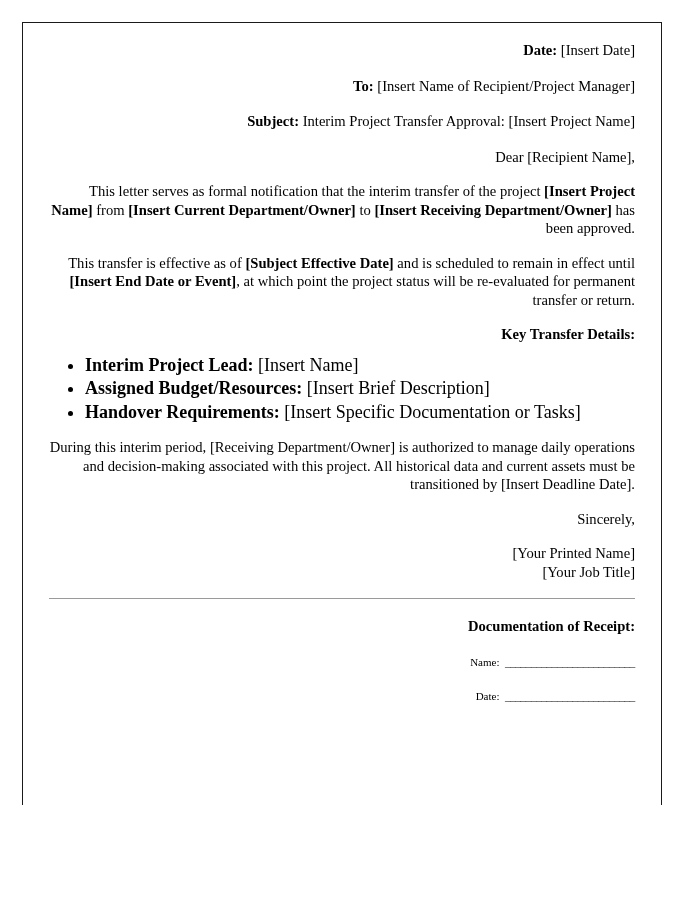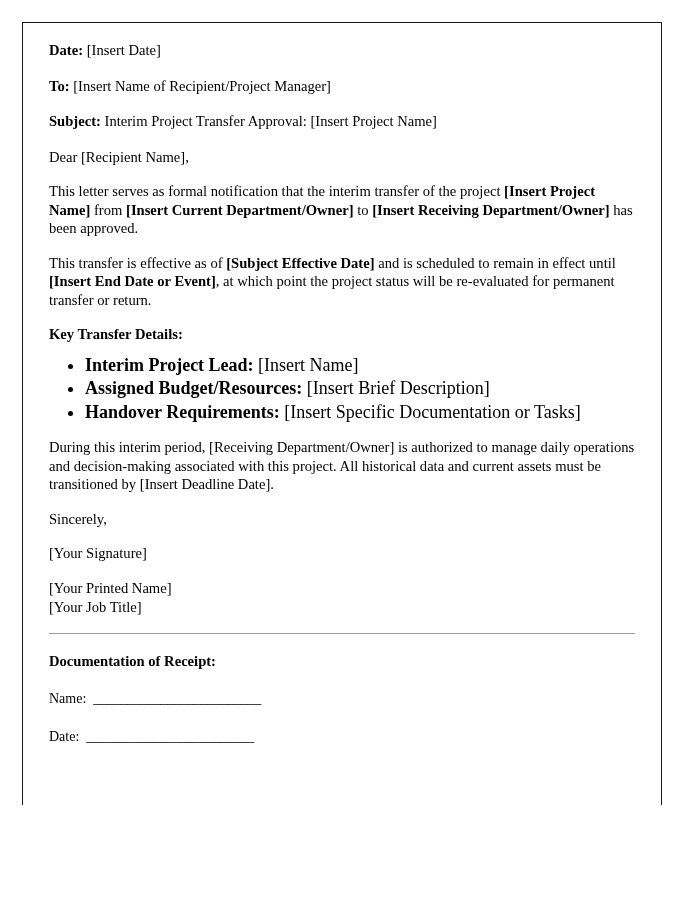--- a/index.html
+++ b/index.html
@@ -33,21 +33,21 @@
     left: 26px;
     top: 18px;
     width: 586px;
   }
 
   p, .line, .heading {
     margin: 0;
     font-size: 14.6px;
     line-height: 1.27;
     color: #000000;
-    text-align: left;
+    text-align: right;
   }
 
   .field-line { margin-bottom: 17px; }
   .para { margin-bottom: 16px; }
   .tight { margin-bottom: 0; }
 
   b, .b { font-weight: bold; }
 
   .heading {
     font-weight: bold;
@@ -76,21 +76,21 @@
     width: 100%;
   }
 
   .ack-heading {
     font-weight: bold;
     font-size: 14.6px;
     margin-bottom: 20px;
   }
 
   .blank-row {
-    font-size: 14px;
+    font-size: 11px;
     margin-bottom: 20px;
     white-space: pre;
   }
   .blank-rule {
     letter-spacing: -0.3px;
   }
 </style>
 </head>
 <body>
 
@@ -116,21 +116,20 @@
       <li><b class="b">Interim Project Lead:</b><span> [Insert Name]</span></li>
       <li><b class="b">Assigned Budget/Resources:</b><span> [Insert Brief Description]</span></li>
       <li><b class="b">Handover Requirements:</b><span> [Insert Specific Documentation or Tasks]</span></li>
     </ul>
 
     <p class="para">During this interim period, [Receiving Department/Owner] is authorized to manage daily operations and decision-making associated with this project. All historical data and current assets must be transitioned by [Insert Deadline Date].</p>
 
 
     <p class="para">Sincerely,</p>
 
-    <p class="para">[Your Signature]</p>
 
     <div class="sig-block">
       <p class="line tight">[Your Printed Name]</p>
       <p class="line tight">[Your Job Title]</p>
     </div>
 
     <hr class="divider">
 
     <p class="ack-heading">Documentation of Receipt:</p>
 

